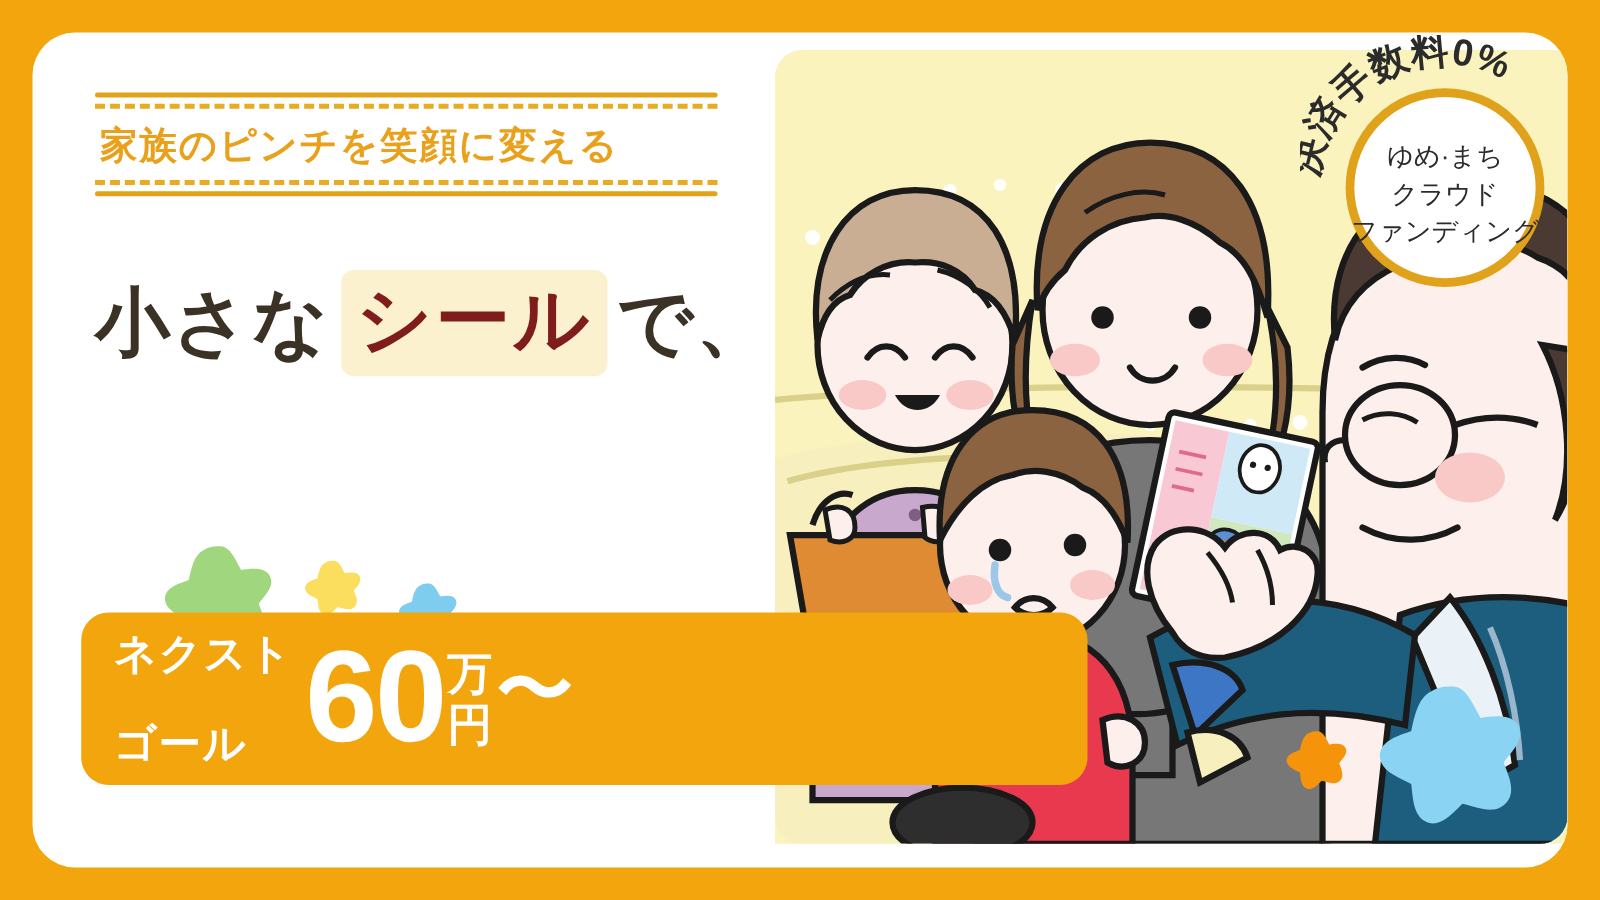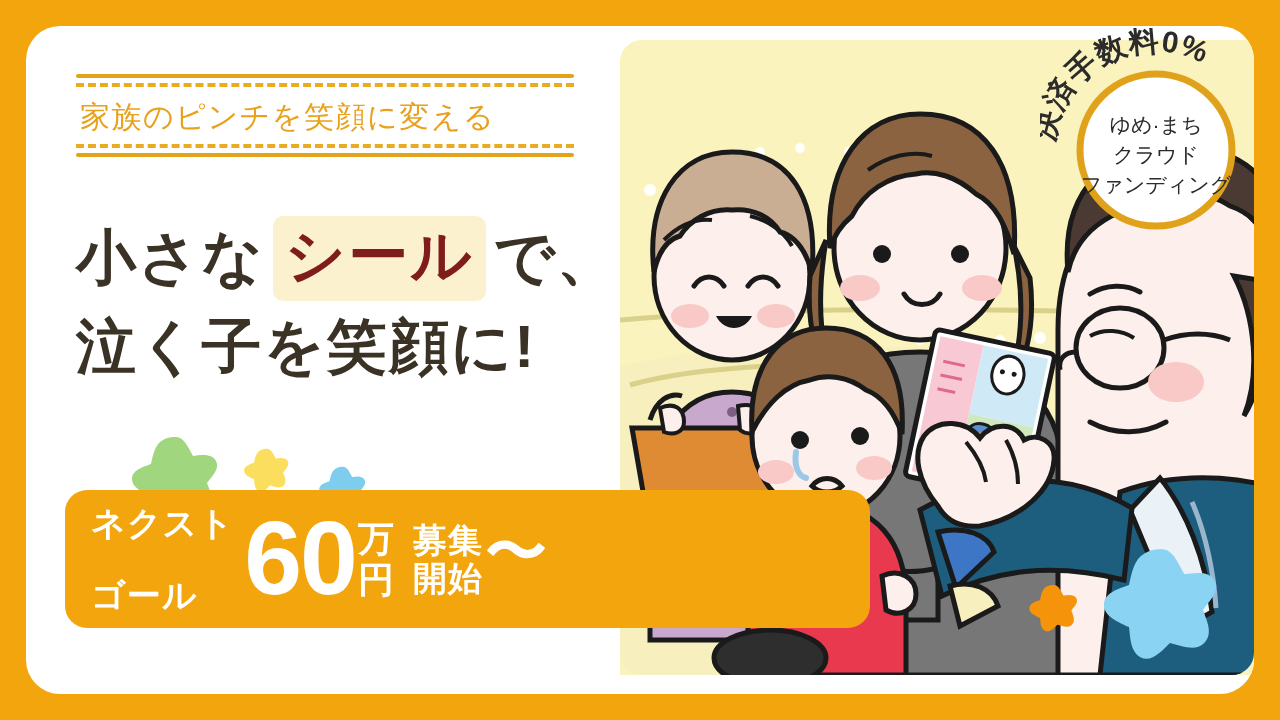--- a/index.html
+++ b/index.html
@@ -17,21 +17,21 @@
   
   .left{position:absolute;left:0;top:0;width:600px;height:668px;}
 
   .tagline-wrap{position:absolute;left:50px;top:48px;width:500px;}
   .rule{width:498px;}
   .rule .solid{height:4px;background:#E2A319;border-radius:2px;}
   .rule .dashed{margin-top:5px;height:0;border-top:4px dashed #E8AB22;}
   .rule.bottom .dashed{margin-top:0;margin-bottom:5px;}
   .tagline{
     margin:13px 0 11px 4px;
-    font-size:30px;font-weight:normal;color:#E9A11B;
+    font-size:30px;font-weight:bold;color:#E9A11B;
     letter-spacing:1.5px;line-height:1.1;white-space:nowrap;
   }
 
   .headline{position:absolute;left:50px;top:190px;width:540px;color:#3B3226;}
   .hl-line{display:flex;align-items:center;font-size:60px;font-weight:bold;letter-spacing:2px;line-height:1.28;white-space:nowrap;}
   .hl-line.second{margin-top:8px;}
   .hl-mark{
     display:inline-block;background:#FCF1CE;color:#7f1d1d;
     border-radius:10px;padding:2px 12px 6px 12px;margin:0 8px;
   }
@@ -86,23 +86,20 @@
           <div class="dashed"></div>
           <div class="solid"></div>
         </div>
       </div>
 
       <div class="headline">
         <div class="hl-line">
           <span>小さな</span>
           <span class="hl-mark">シール</span>
           <span>で、</span>
-        </div>
-        <div class="hl-line second">
-          <span>泣く子を笑顔に!</span>
         </div>
       </div>
 
       <div class="star" style="left:100px;top:408px;">
         <svg width="100" height="92" viewBox="0 0 100 92">
           <path d="M50 3 C58 3 62 13 67 22 C74 21 86 19 90 27 C94 35 86 42 81 49
                    C84 57 89 67 82 74 C75 81 65 76 56 74 C50 80 42 89 34 85
                    C26 81 26 70 25 62 C17 58 6 54 6 45 C6 36 17 33 25 30
                    C27 21 29 10 37 6 C42 3 46 3 50 3 Z" fill="#9FD67E"></path>
         </svg>
@@ -290,24 +287,20 @@
     <div class="banner">
       <div class="bn-stack bn-next">
         <span>ネクスト</span>
         <span>ゴール</span>
       </div>
       <div class="bn-num">60</div>
       <div class="bn-stack bn-unit">
         <span>万</span>
         <span>円</span>
       </div>
-      <div class="bn-stack bn-bosyu">
-        <span>募集</span>
-        <span>開始</span>
-      </div>
       <div class="bn-tilde">〜</div>
     </div>
 
     <div class="star" style="left:1000px;top:556px;">
       <svg width="56" height="54" viewBox="0 0 100 92">
         <path d="M50 3 C58 3 62 13 67 22 C74 21 86 19 90 27 C94 35 86 42 81 49
                  C84 57 89 67 82 74 C75 81 65 76 56 74 C50 80 42 89 34 85
                  C26 81 26 70 25 62 C17 58 6 54 6 45 C6 36 17 33 25 30
                  C27 21 29 10 37 6 C42 3 46 3 50 3 Z" fill="#F5930B"></path>
       </svg>

